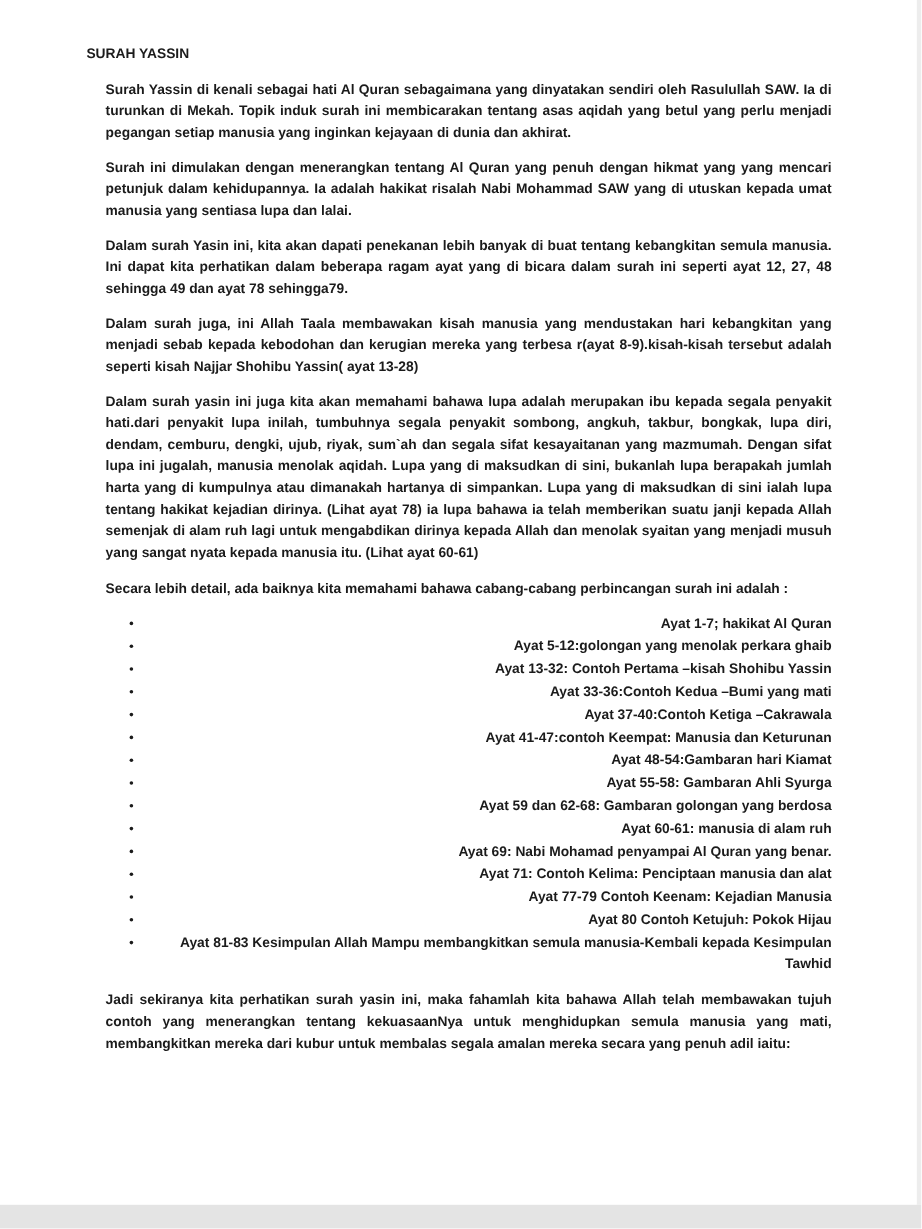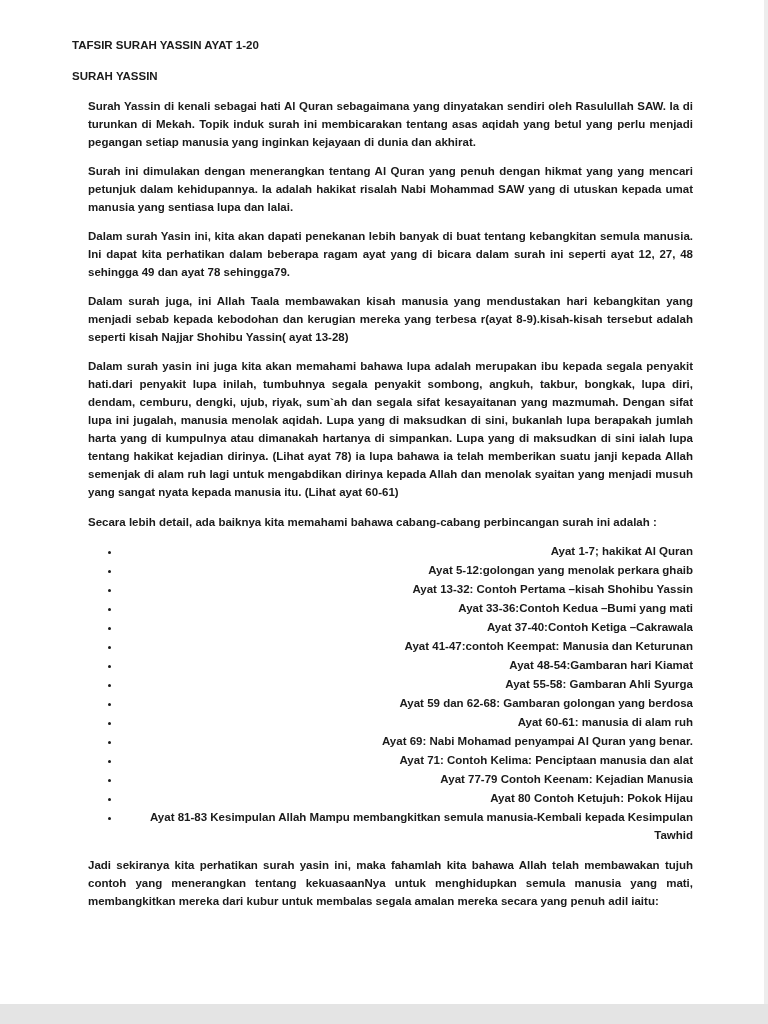--- a/index.html
+++ b/index.html
@@ -74,21 +74,20 @@
     text-align: right;
   }
 </style>
 </head>
 <body>
 
 <div class="viewport">
   <div class="page">
     <div class="content">
 
-      <p class="doc-title">TAFSIR SURAH YASSIN AYAT 1-20</p>
 
       <p class="doc-heading">SURAH YASSIN</p>
 
       <p class="para">Surah Yassin di kenali sebagai hati Al Quran sebagaimana yang dinyatakan sendiri oleh Rasulullah SAW. Ia di turunkan di Mekah. Topik induk surah ini membicarakan tentang asas aqidah yang betul yang perlu menjadi pegangan setiap manusia yang inginkan kejayaan di dunia dan akhirat.</p>
 
       <p class="para">Surah ini dimulakan dengan menerangkan tentang Al Quran yang penuh dengan hikmat yang yang mencari petunjuk dalam kehidupannya. Ia adalah hakikat risalah Nabi Mohammad SAW yang di utuskan kepada umat manusia yang sentiasa lupa dan lalai.</p>
 
       <p class="para">Dalam surah Yasin ini, kita akan dapati penekanan lebih banyak di buat tentang kebangkitan semula manusia. Ini dapat kita perhatikan dalam beberapa ragam ayat yang di bicara dalam surah ini seperti ayat 12, 27, 48 sehingga 49 dan ayat 78 sehingga79.</p>
 
       <p class="para">Dalam surah juga, ini Allah Taala membawakan kisah manusia yang mendustakan hari kebangkitan yang menjadi sebab kepada kebodohan dan kerugian mereka yang terbesa r(ayat 8-9).kisah-kisah tersebut adalah seperti kisah Najjar Shohibu Yassin( ayat 13-28)</p>

